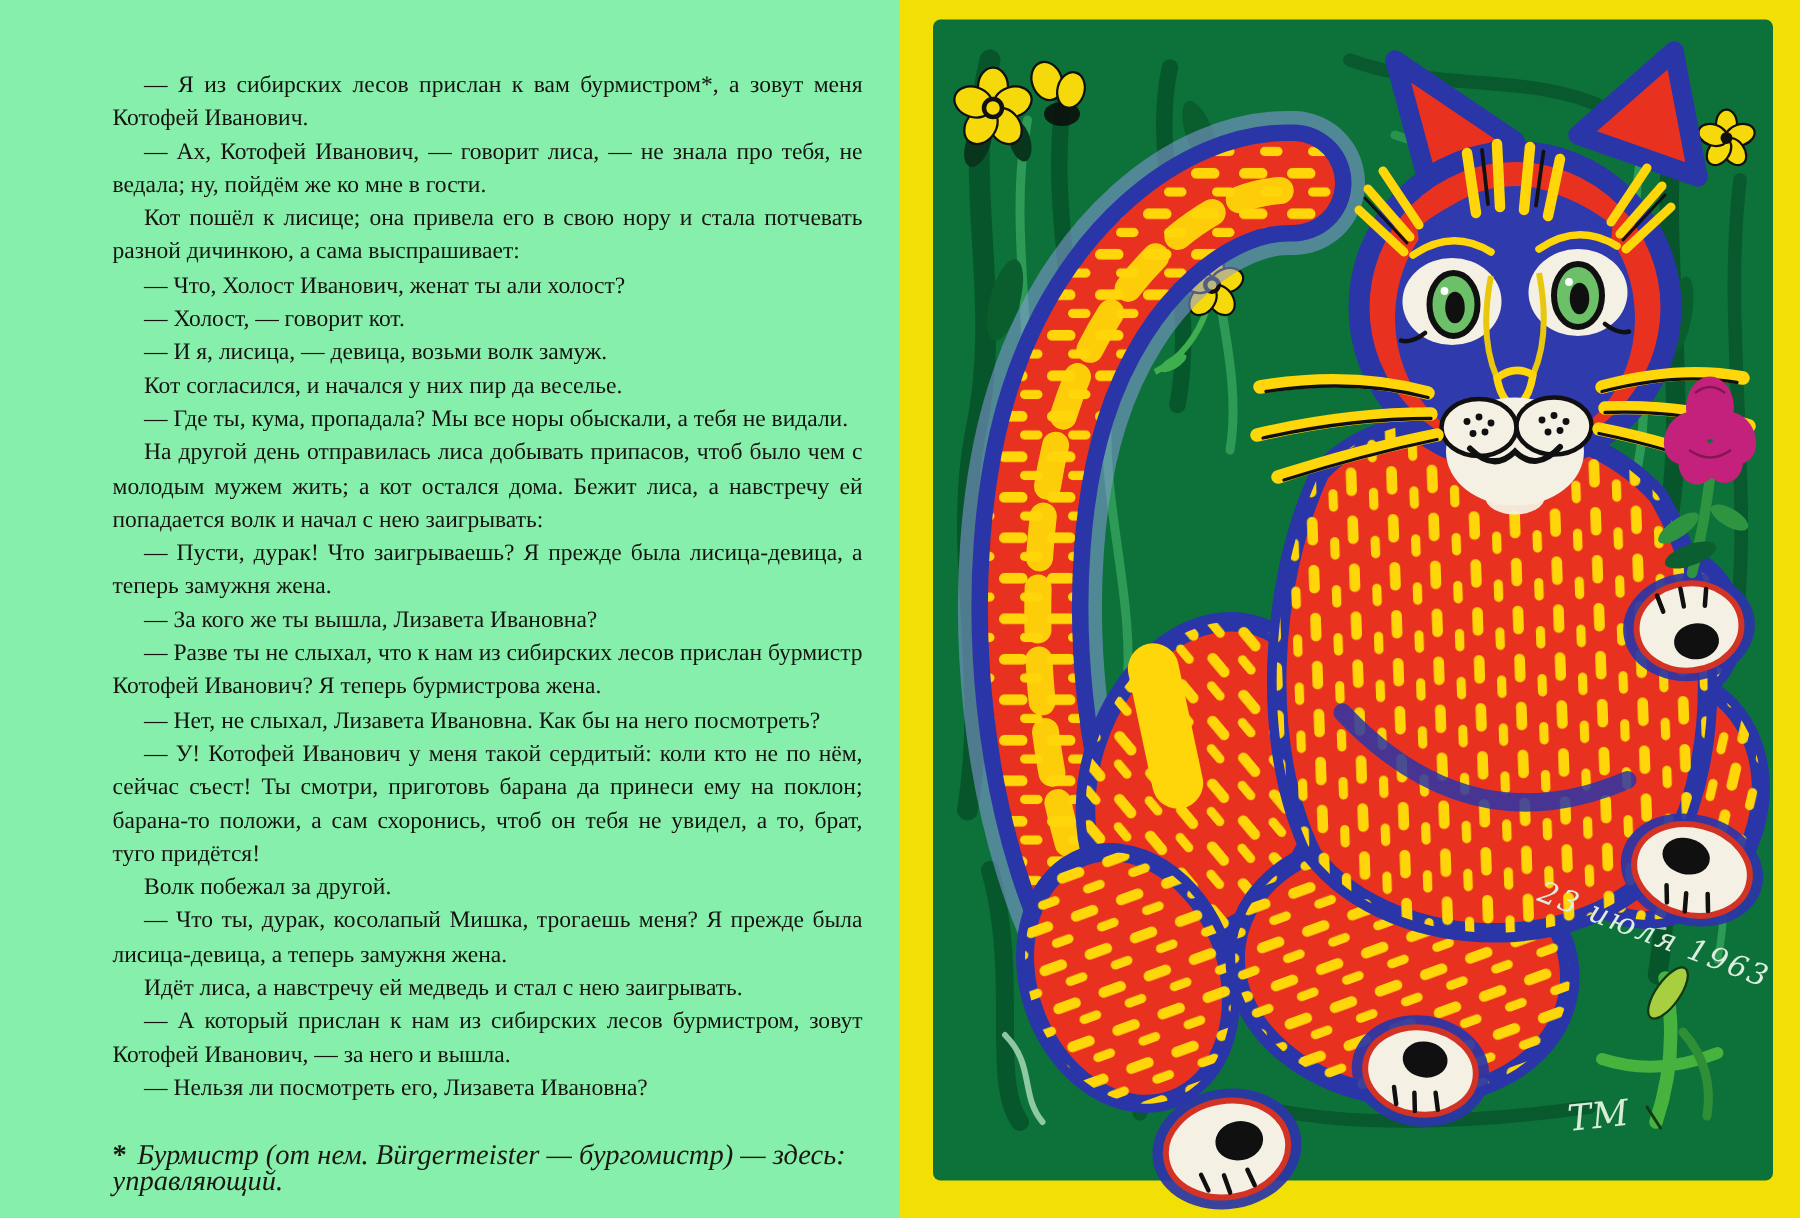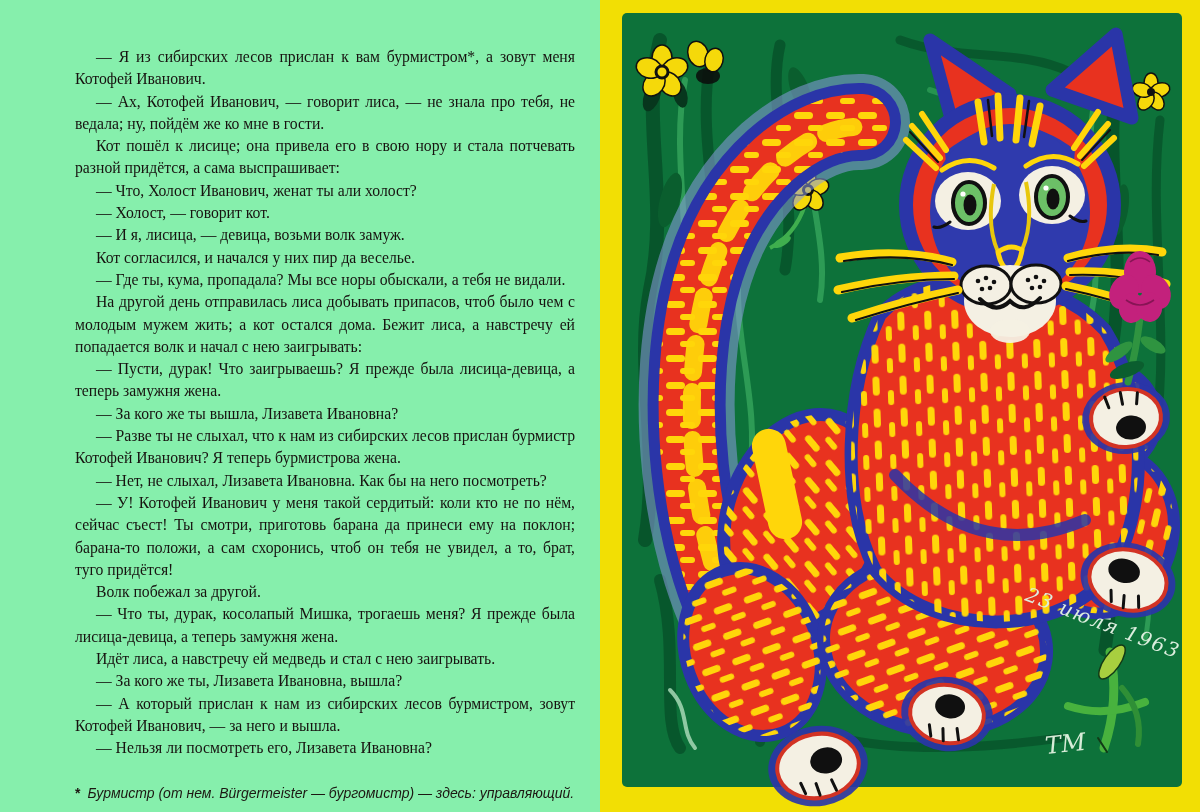--- a/index.html
+++ b/index.html
@@ -3,50 +3,49 @@
 <meta charset="utf-8">
 <style>
   html,body{margin:0;padding:0;}
   body{width:1200px;height:812px;display:flex;overflow:hidden;background:#f8f4e4;}
 
   .left-page{width:600px;height:812px;background:#86efac;box-sizing:border-box;
              padding:46px 25px 0 75px;flex:0 0 auto;}
   .text-block{width:500px;font-family:"Liberation Serif",serif;font-size:15.7px;
               line-height:22.3px;color:#171310;text-align:justify;}
   .text-block p.para{margin:0;text-indent:21px;}
-  .footnote{margin-top:25px;font-family:Liberation Sans, sans-serif;font-size:14px;
+  .footnote{margin-top:25px;font-family:Liberation Serif, serif;font-size:19px;
             line-height:17px;color:#1c1712;font-style:italic;}
   .fn-marker{font-style:normal;font-weight:bold;margin-right:7px;}
 
   .right-page{width:600px;height:812px;background:#f2df04;flex:0 0 auto;position:relative;}
   .right-page svg{display:block;}
 </style>
 </head>
 <body>
 
 <div class="left-page">
   <div class="text-block">
       <p class="para">— Я из сибирских лесов прислан к вам бурмистром*, а зовут меня Котофей Иванович.</p>
       <p class="para">— Ах, Котофей Иванович, — говорит лиса, — не знала про тебя, не ведала; ну, пойдём же ко мне в гости.</p>
-      <p class="para">Кот пошёл к лисице; она привела его в свою нору и стала потчевать разной придётся, а сама выспрашивает:</p>
+      <p class="para">Кот пошёл к лисице; она привела его в свою нору и стала потчевать разной дичинкою, а сама выспрашивает:</p>
       <p class="para">— Что, Холост Иванович, женат ты али холост?</p>
       <p class="para">— Холост, — говорит кот.</p>
       <p class="para">— И я, лисица, — девица, возьми волк замуж.</p>
       <p class="para">Кот согласился, и начался у них пир да веселье.</p>
       <p class="para">— Где ты, кума, пропадала? Мы все норы обыскали, а тебя не видали.</p>
       <p class="para">На другой день отправилась лиса добывать припасов, чтоб было чем с молодым мужем жить; а кот остался дома. Бежит лиса, а навстречу ей попадается волк и начал с нею заигрывать:</p>
       <p class="para">— Пусти, дурак! Что заигрываешь? Я прежде была лисица-девица, а теперь замужня жена.</p>
       <p class="para">— За кого же ты вышла, Лизавета Ивановна?</p>
       <p class="para">— Разве ты не слыхал, что к нам из сибирских лесов прислан бурмистр Котофей Иванович? Я теперь бурмистрова жена.</p>
       <p class="para">— Нет, не слыхал, Лизавета Ивановна. Как бы на него посмотреть?</p>
       <p class="para">— У! Котофей Иванович у меня такой сердитый: коли кто не по нём, сейчас съест! Ты смотри, приготовь барана да принеси ему на поклон; барана-то положи, а сам схоронись, чтоб он тебя не увидел, а то, брат, туго придётся!</p>
       <p class="para">Волк побежал за другой.</p>
       <p class="para">— Что ты, дурак, косолапый Мишка, трогаешь меня? Я прежде была лисица-девица, а теперь замужня жена.</p>
       <p class="para">Идёт лиса, а навстречу ей медведь и стал с нею заигрывать.</p>
-      <p class="para">— За кого же ты, Лизавета Ивановна, вышла?</p>
       <p class="para">— А который прислан к нам из сибирских лесов бурмистром, зовут Котофей Иванович, — за него и вышла.</p>
       <p class="para">— Нельзя ли посмотреть его, Лизавета Ивановна?</p>
     </div>
   <div class="footnote">
     <span class="fn-marker">*</span><span>Бурмистр (от нем. Bürgermeister — бургомистр) — здесь: управляющий.</span>
   </div>
 
 </div>
 
 <div class="right-page">

